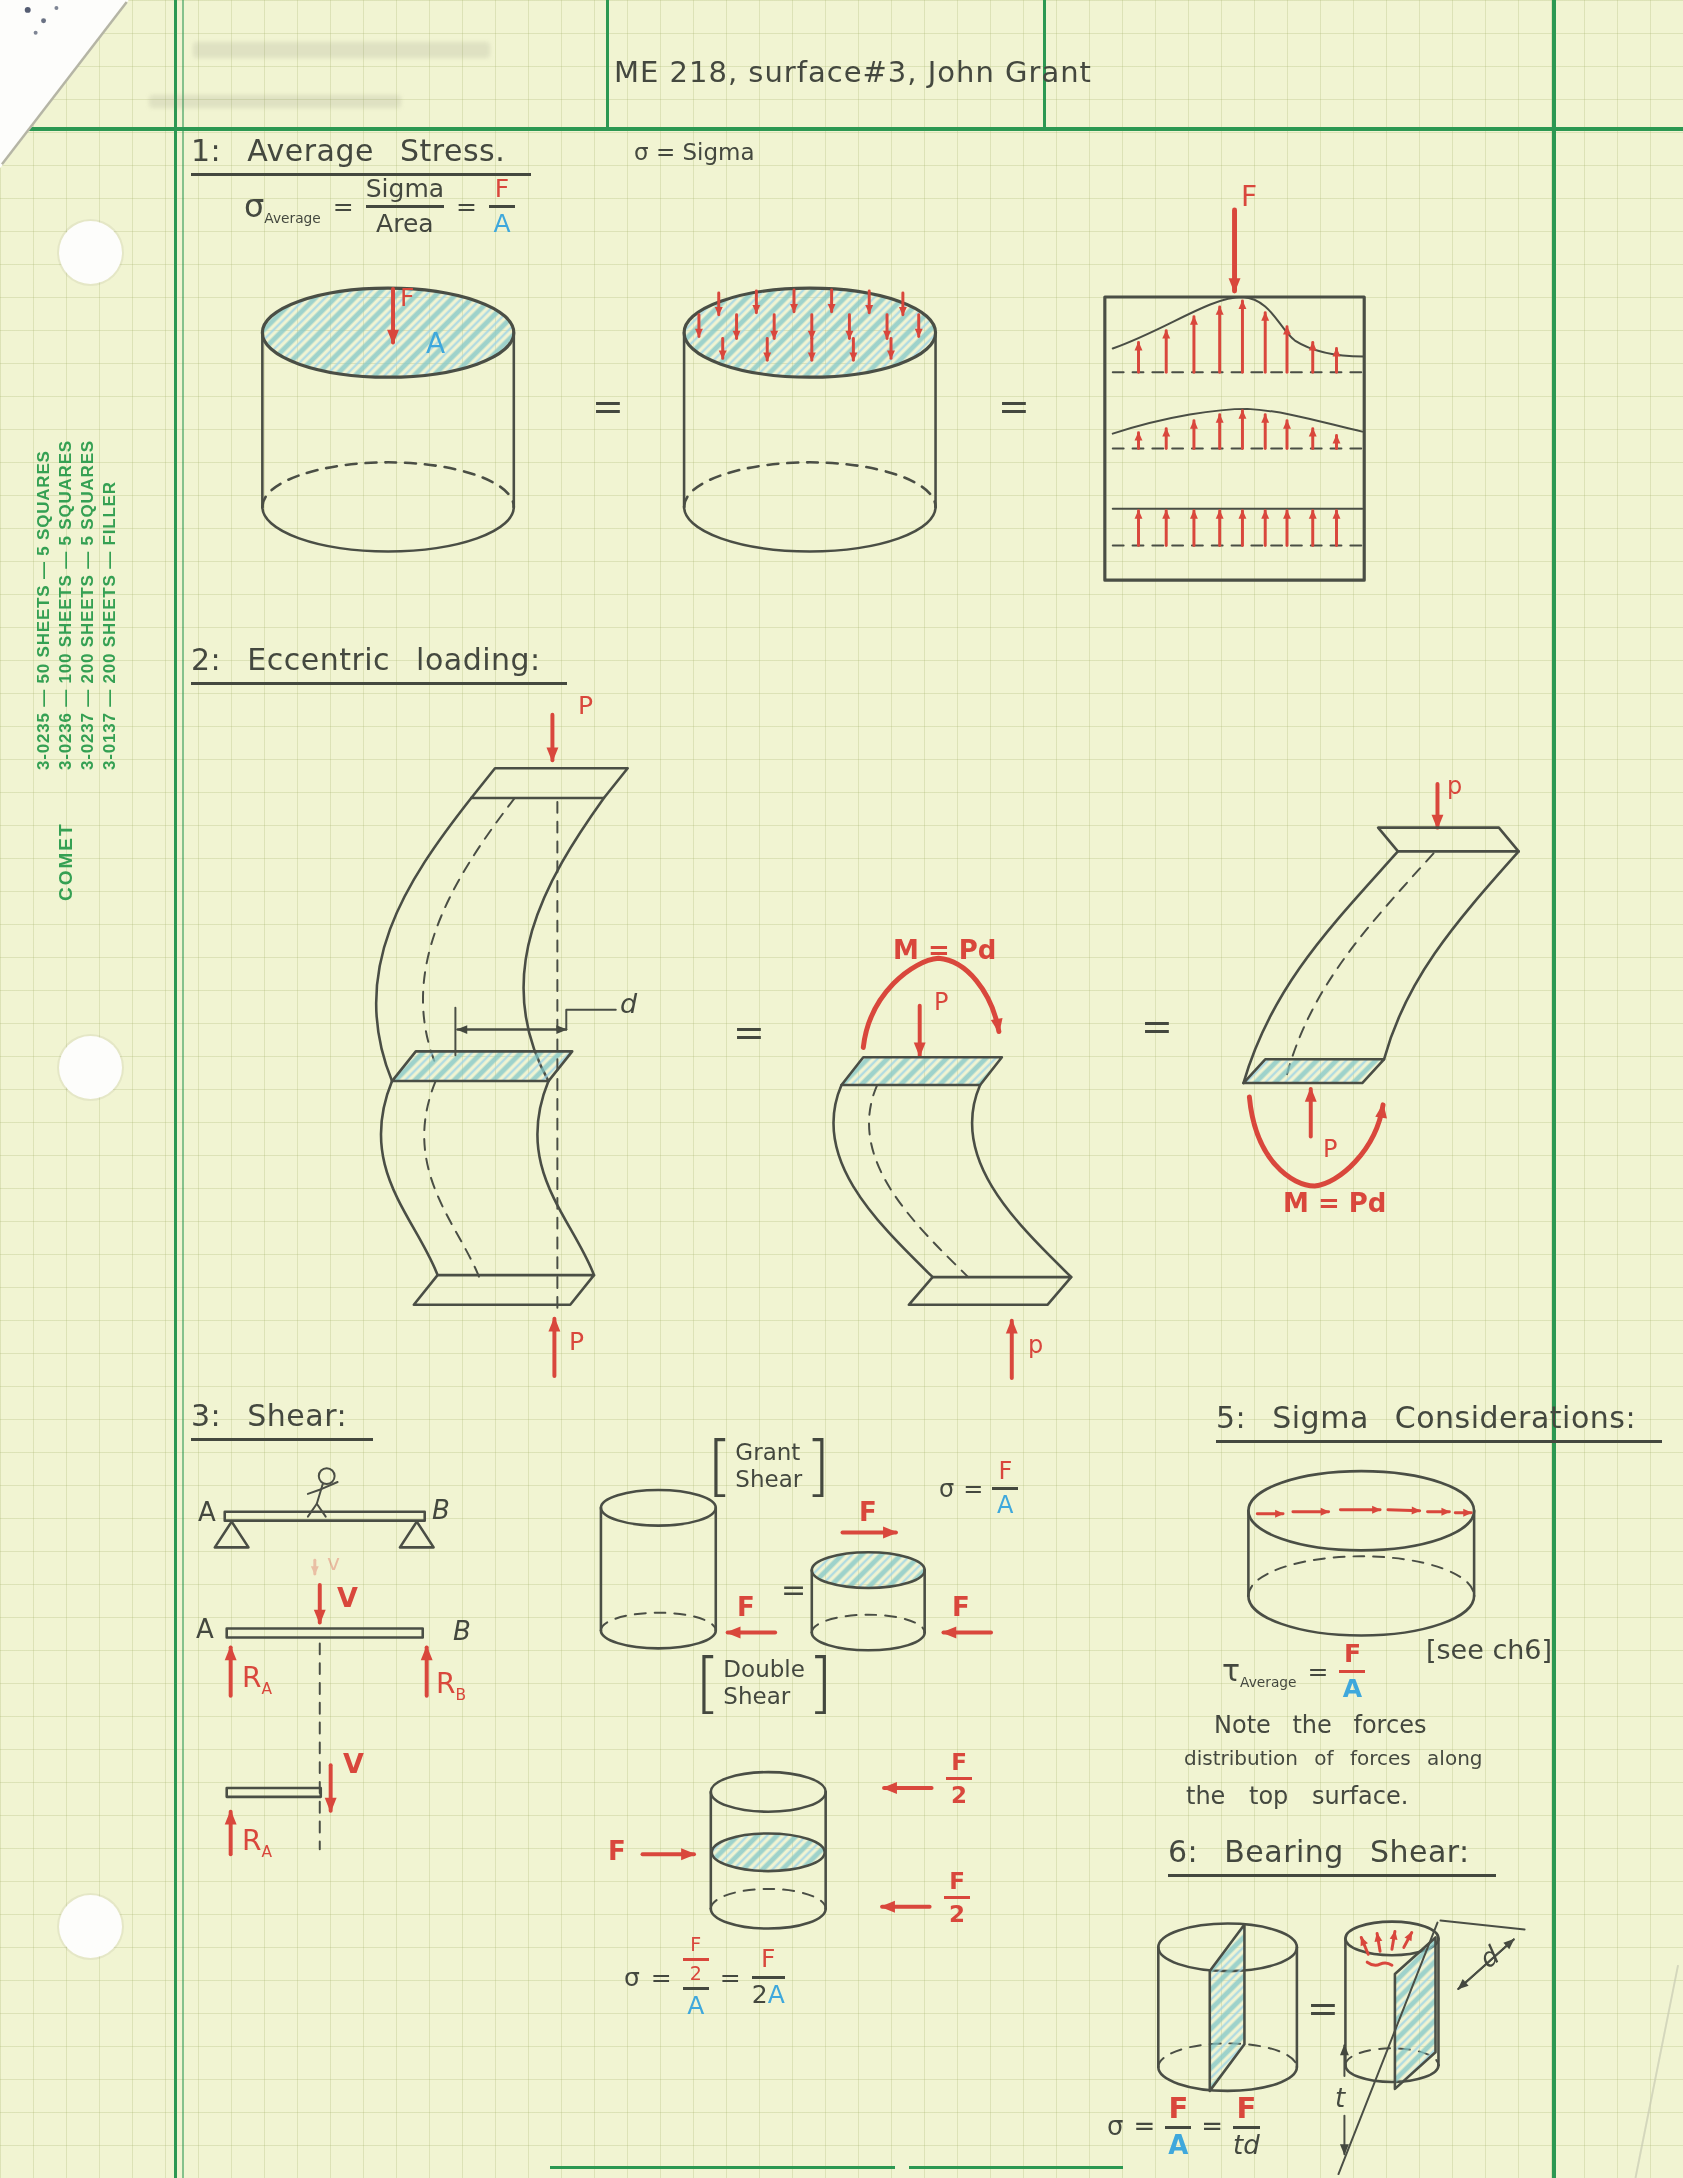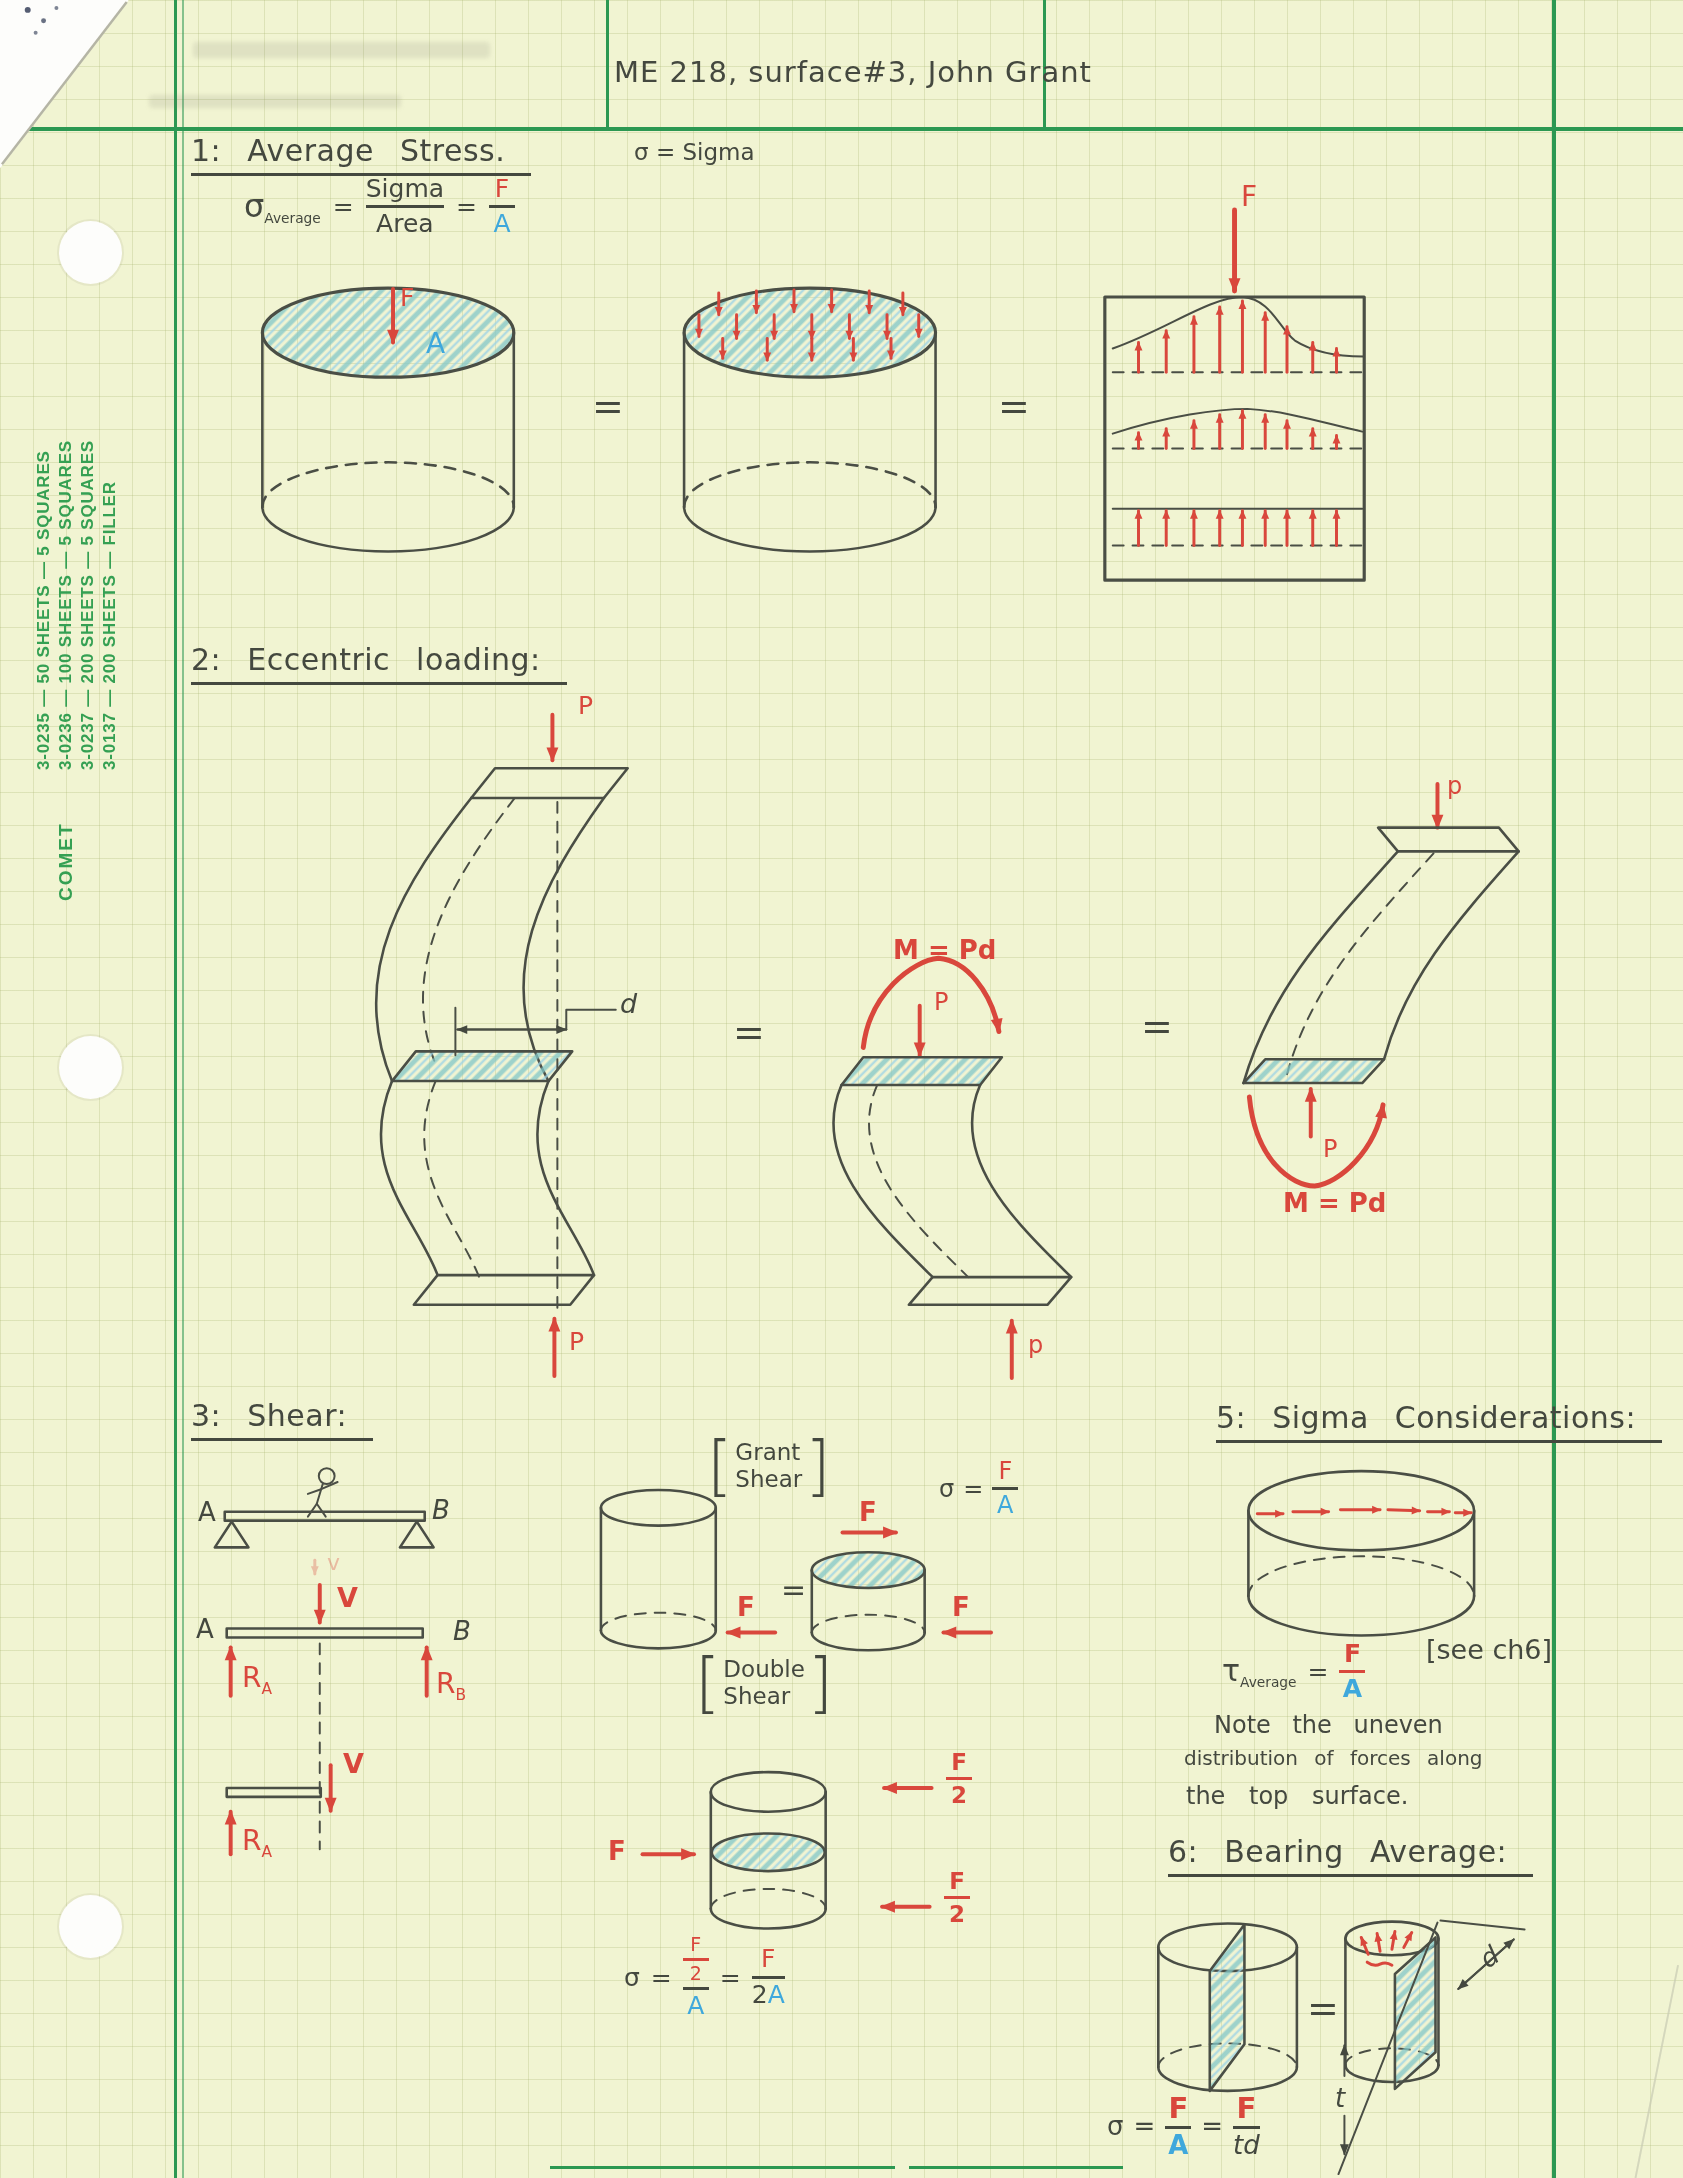--- a/index.html
+++ b/index.html
@@ -446,25 +446,25 @@
   <div class="lbl" style="left:1222px;top:1641px;font-size:25px;display:flex;align-items:center;gap:11px">
     <span><span style="font-size:30px">τ</span><sub>Average</sub></span>
     <span>=</span>
     <span class="frac redbar">
         <span class="red" style="font-weight:bold">F</span>
         <span class="bar"></span>
         <span class="blue" style="font-weight:bold">A</span>
       </span>
   </div>
   <div class="lbl" style="left:1426px;top:1634px;font-size:27px">[see ch6]</div>
-  <div class="lbl" style="left:1214px;top:1711px;font-size:24px;word-spacing:14px">Note the uneven</div>
+  <div class="lbl" style="left:1214px;top:1711px;font-size:24px;word-spacing:14px">Note the forces</div>
   <div class="lbl" style="left:1184px;top:1746px;font-size:20px;word-spacing:10px">distribution of forces along</div>
   <div class="lbl" style="left:1186px;top:1782px;font-size:24px;word-spacing:16px">the top surface.</div>
 
-  <div class="lbl title" style="left:1168px;top:1834px">6: Bearing Average:</div>
+  <div class="lbl title" style="left:1168px;top:1834px">6: Bearing Shear:</div>
   <div class="lbl eq" style="left:1307px;top:1986px">=</div>
   <div class="lbl" style="left:1481px;top:1942px;font-size:26px;font-style:italic;transform:rotate(-35deg)">d</div>
   <div class="lbl" style="left:1335px;top:2083px;font-size:26px;font-style:italic">t</div>
   <div class="lbl" style="left:1107px;top:2093px;font-size:26px;display:flex;align-items:center;gap:10px">
     <span>σ</span>
       <span>=</span>
     <span class="frac">
         <span class="red" style="font-size:29px;font-weight:bold">F</span>
         <span class="bar"></span>
         <span class="blue" style="font-weight:bold">A</span>

